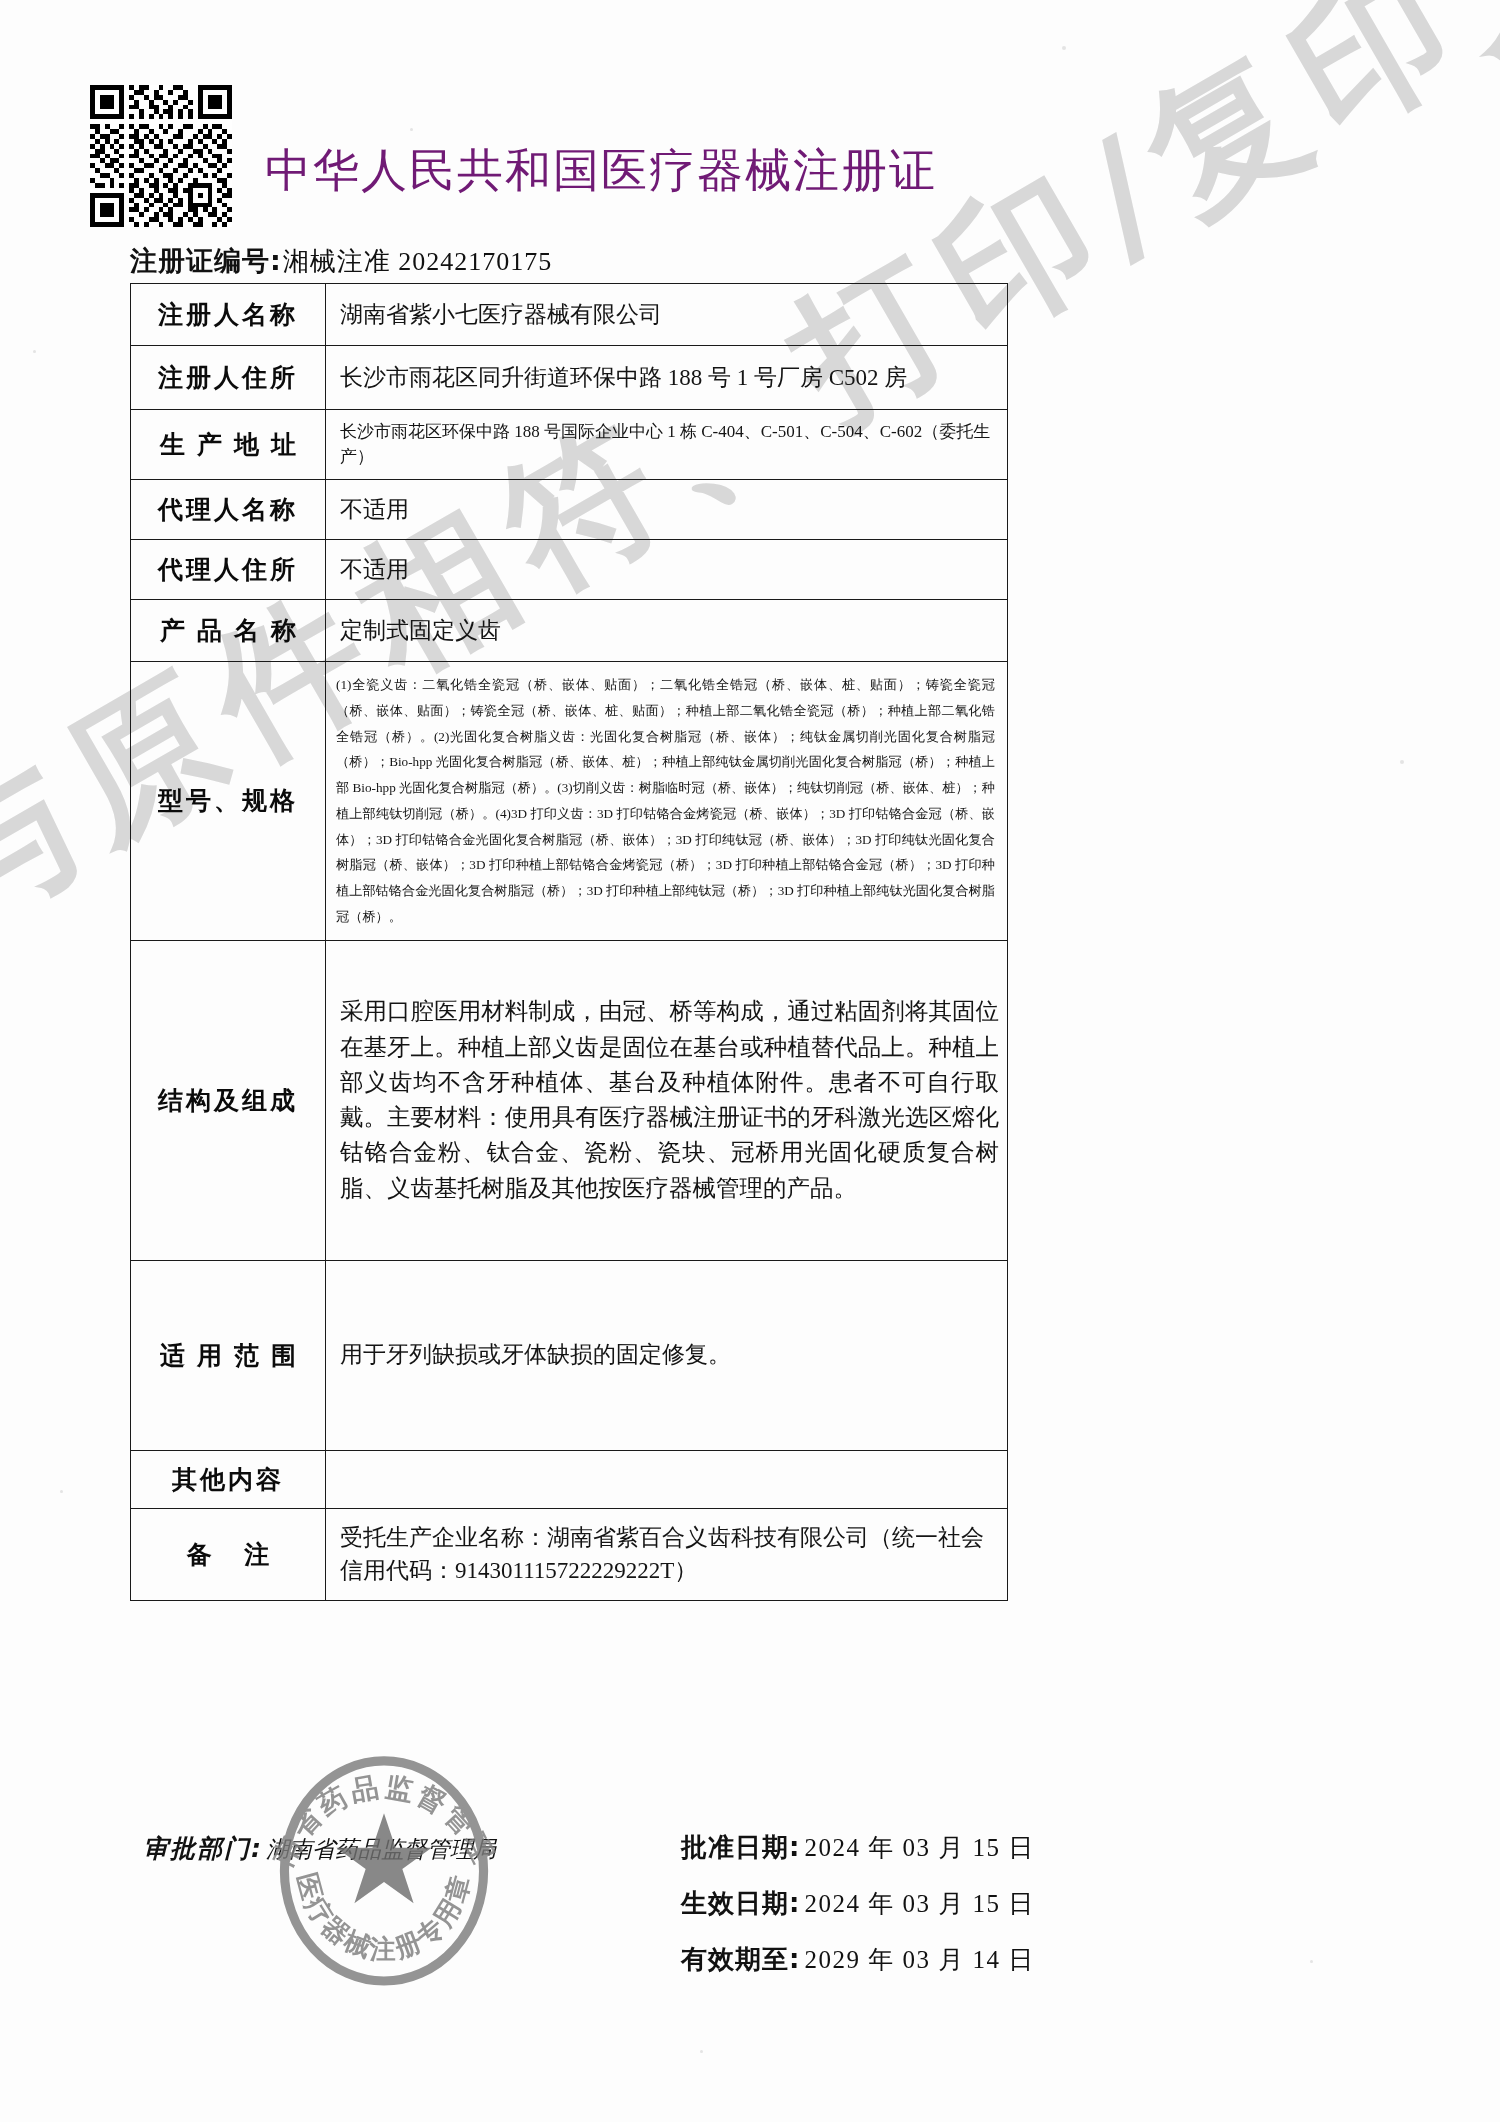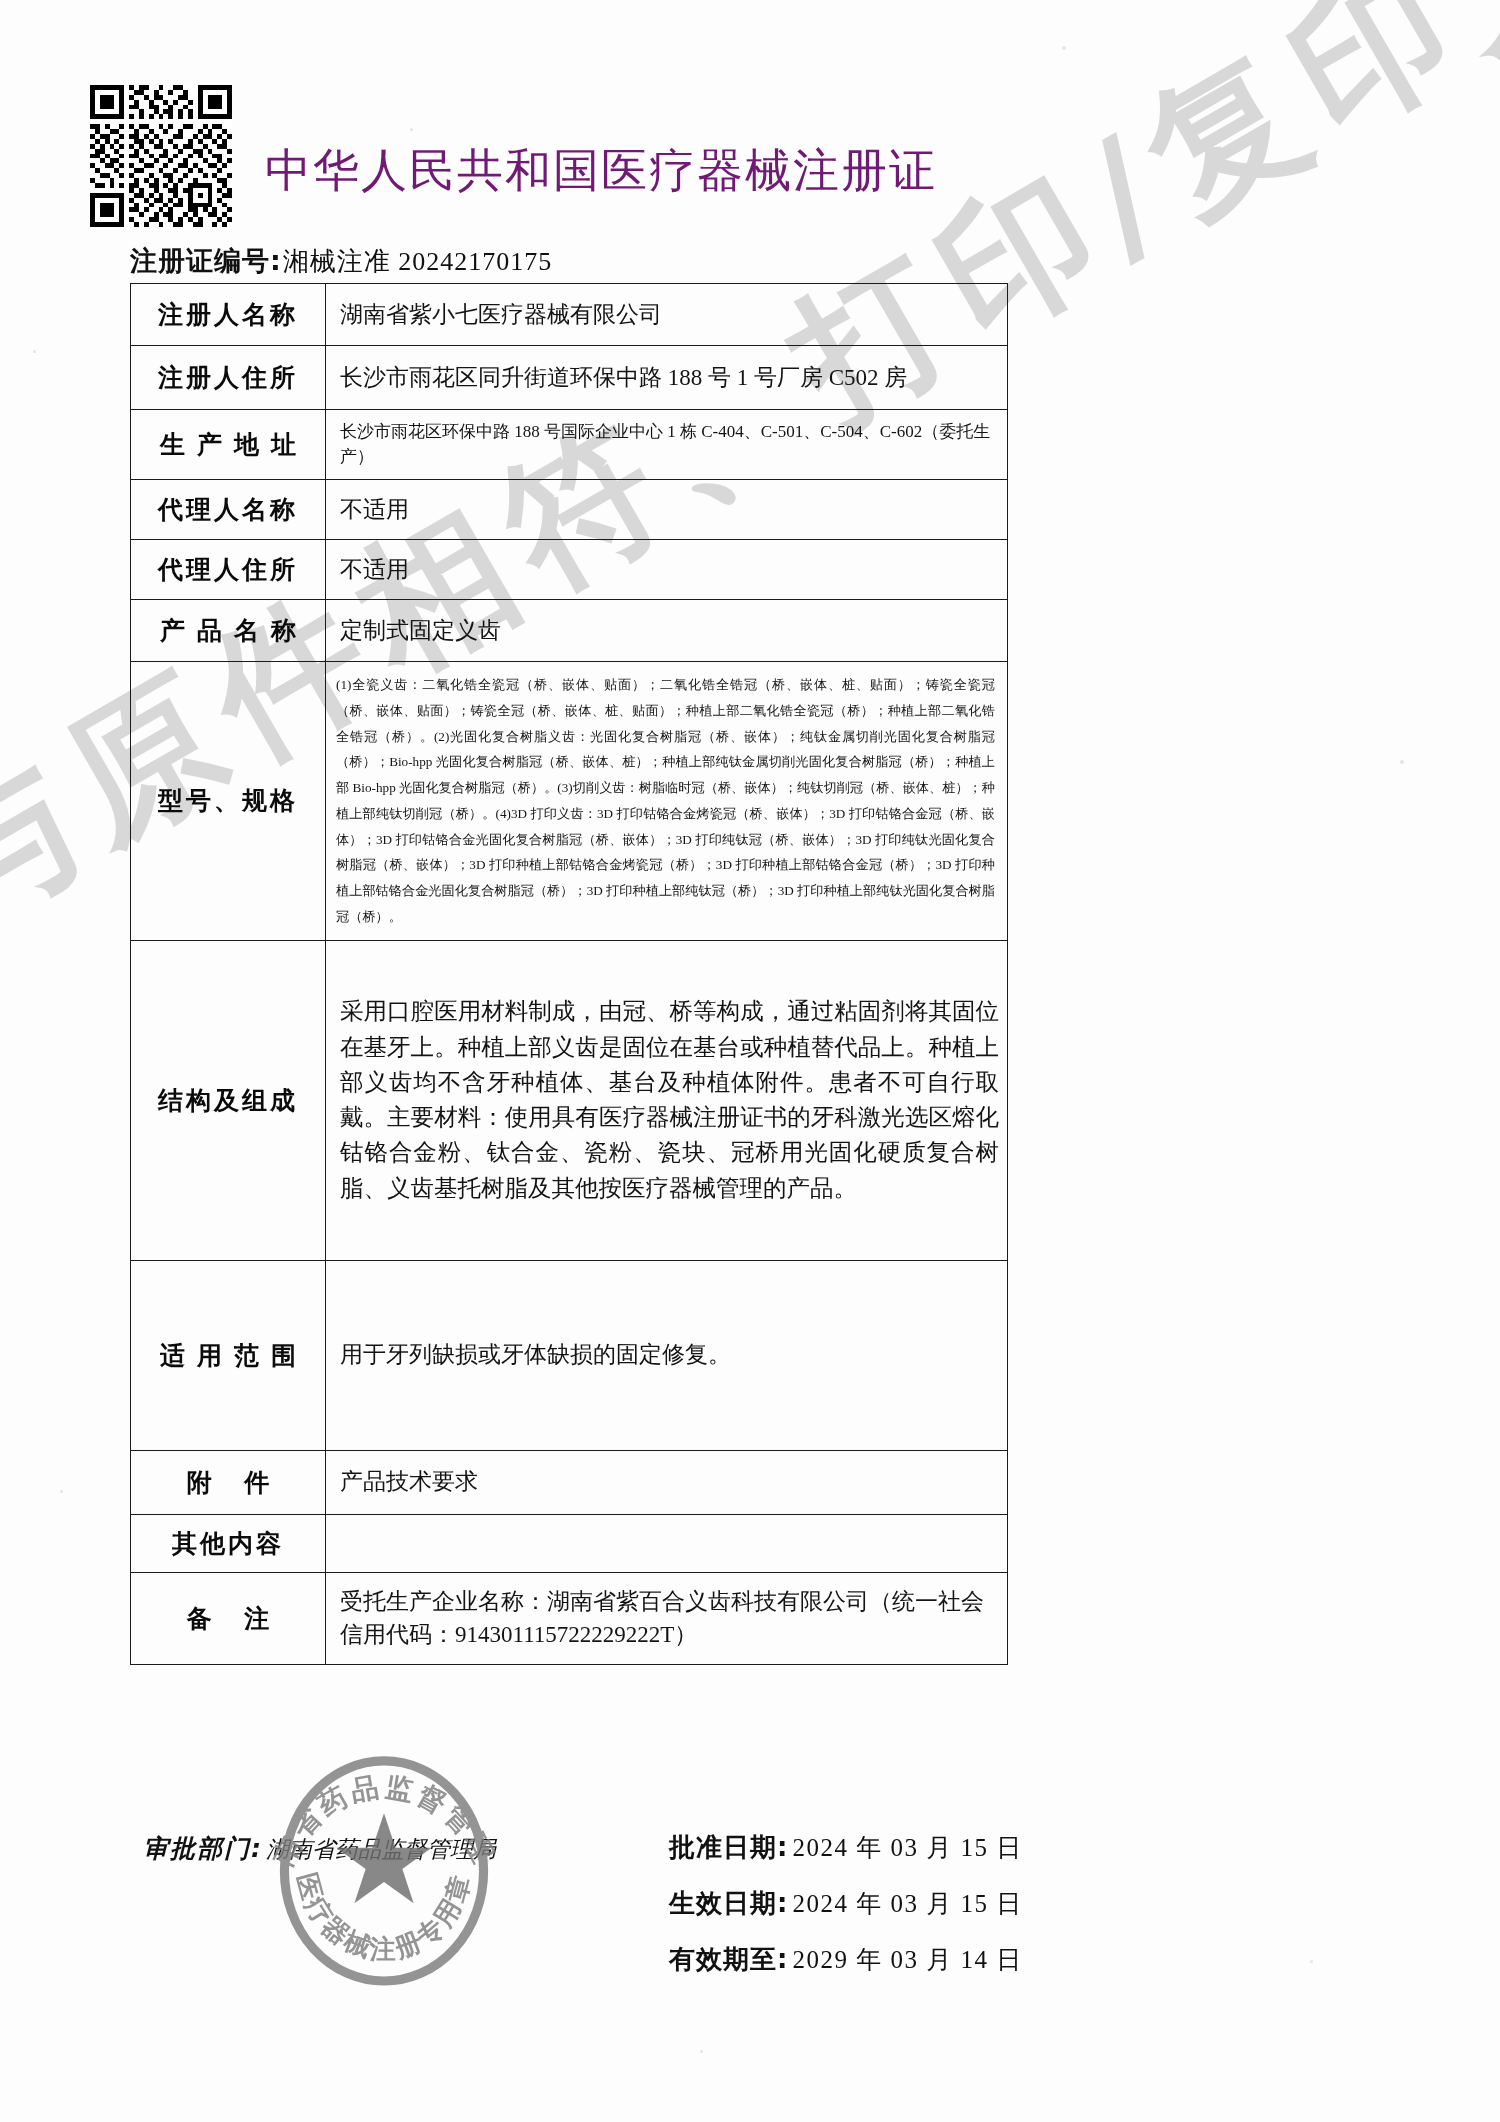--- a/index.html
+++ b/index.html
@@ -191,21 +191,21 @@
     font-weight: 700;
     font-size: 25px;
     letter-spacing: 2px;
   }
   .dept .v {
     font-size: 23px;
     margin-left: 3px;
   }
   .dates {
     position: absolute;
-    left: 539px;
+    left: 551px;
     top: -2px;
     text-align: right;
   }
   .dates .drow {
     display: flex;
     align-items: baseline;
     margin-bottom: 21px;
     white-space: nowrap;
   }
   .dates .k {
@@ -535,24 +535,20 @@
       <td class="value small">(1)全瓷义齿：二氧化锆全瓷冠（桥、嵌体、贴面）；二氧化锆全锆冠（桥、嵌体、桩、贴面）；铸瓷全瓷冠（桥、嵌体、贴面）；铸瓷全冠（桥、嵌体、桩、贴面）；种植上部二氧化锆全瓷冠（桥）；种植上部二氧化锆全锆冠（桥）。(2)光固化复合树脂义齿：光固化复合树脂冠（桥、嵌体）；纯钛金属切削光固化复合树脂冠（桥）；Bio-hpp 光固化复合树脂冠（桥、嵌体、桩）；种植上部纯钛金属切削光固化复合树脂冠（桥）；种植上部 Bio-hpp 光固化复合树脂冠（桥）。(3)切削义齿：树脂临时冠（桥、嵌体）；纯钛切削冠（桥、嵌体、桩）；种植上部纯钛切削冠（桥）。(4)3D 打印义齿：3D 打印钴铬合金烤瓷冠（桥、嵌体）；3D 打印钴铬合金冠（桥、嵌体）；3D 打印钴铬合金光固化复合树脂冠（桥、嵌体）；3D 打印纯钛冠（桥、嵌体）；3D 打印纯钛光固化复合树脂冠（桥、嵌体）；3D 打印种植上部钴铬合金烤瓷冠（桥）；3D 打印种植上部钴铬合金冠（桥）；3D 打印种植上部钴铬合金光固化复合树脂冠（桥）；3D 打印种植上部纯钛冠（桥）；3D 打印种植上部纯钛光固化复合树脂冠（桥）。</td>
     </tr>
     <tr class="r-struct">
       <td class="label">结构及组成</td>
       <td class="value block">采用口腔医用材料制成，由冠、桥等构成，通过粘固剂将其固位在基牙上。种植上部义齿是固位在基台或种植替代品上。种植上部义齿均不含牙种植体、基台及种植体附件。患者不可自行取戴。主要材料：使用具有医疗器械注册证书的牙科激光选区熔化钴铬合金粉、钛合金、瓷粉、瓷块、冠桥用光固化硬质复合树脂、义齿基托树脂及其他按医疗器械管理的产品。</td>
     </tr>
     <tr class="r-scope">
       <td class="label spaced">适用范围</td>
       <td class="value">用于牙列缺损或牙体缺损的固定修复。</td>
     </tr>
-    <tr class="r-attach">
-      <td class="label spaced">附 件</td>
-      <td class="value">产品技术要求</td>
-    </tr>
     <tr class="r-other">
       <td class="label">其他内容</td>
       <td class="value"></td>
     </tr>
     <tr class="r-remark">
       <td class="label spaced">备 注</td>
       <td class="value">受托生产企业名称：湖南省紫百合义齿科技有限公司（统一社会信用代码：914301115722229222T）</td>
     </tr>
   </tbody>
 </table>

